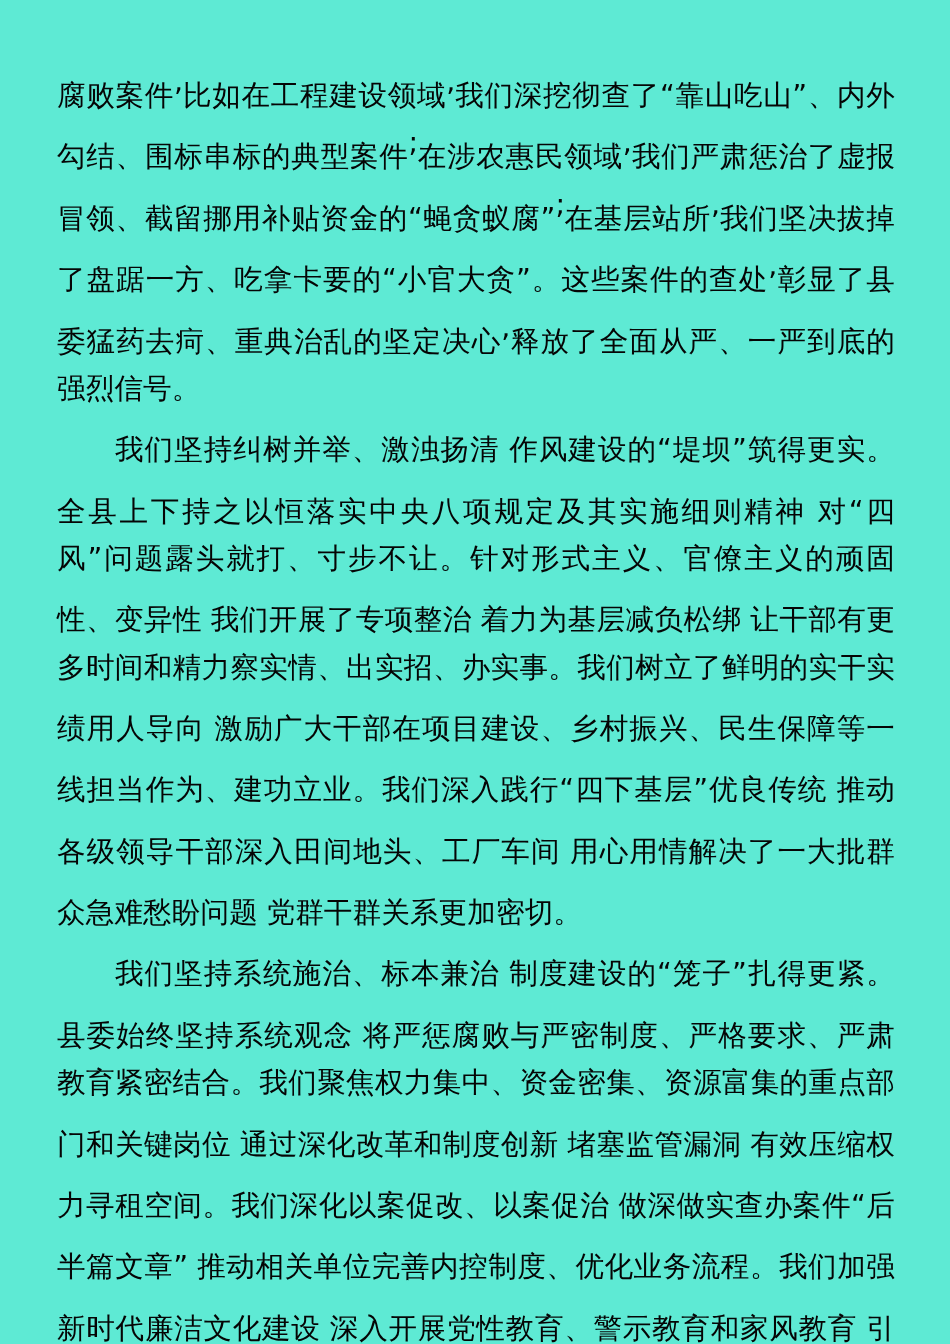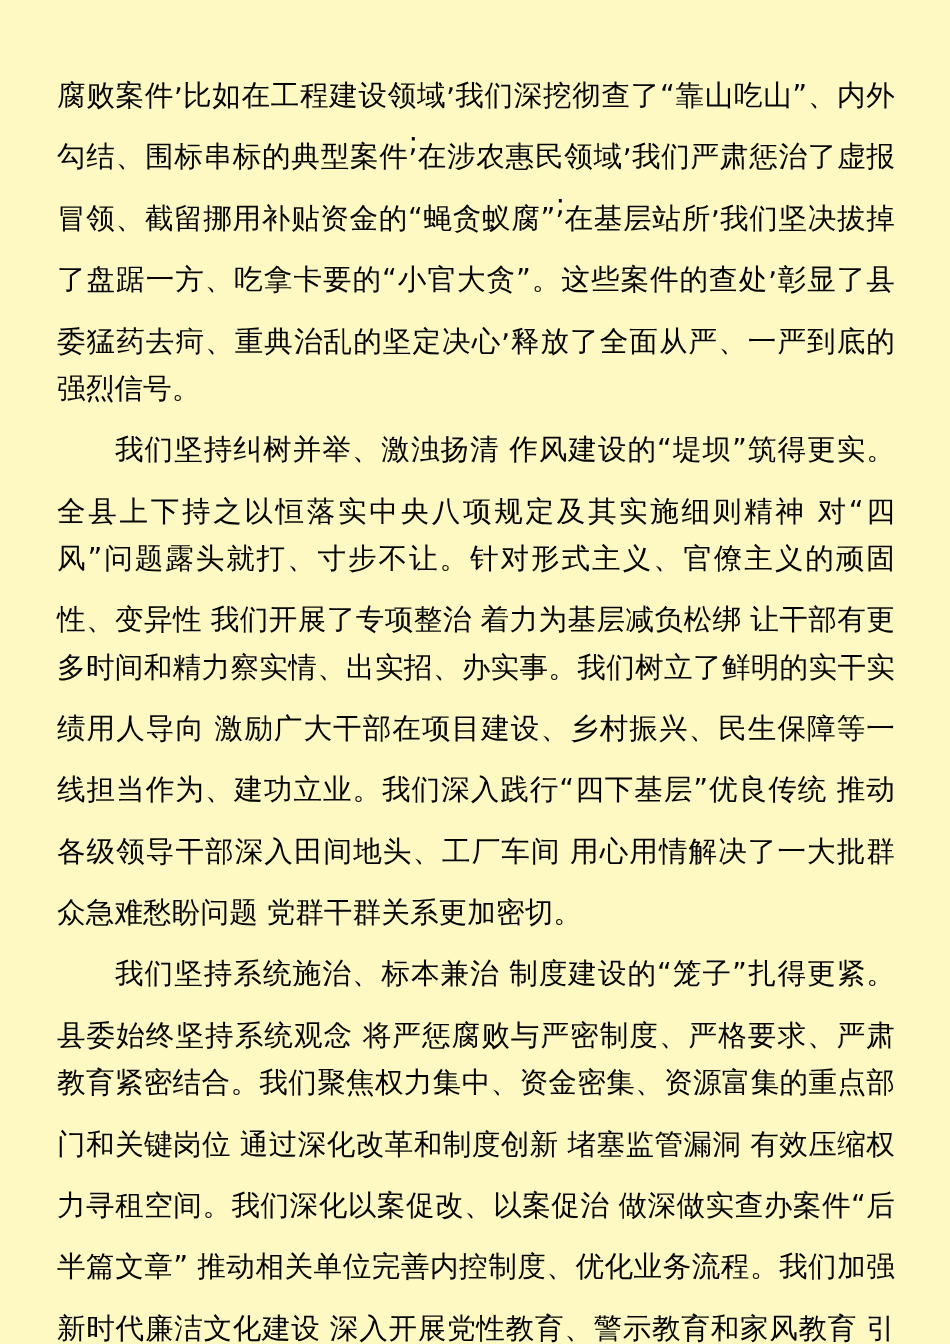--- a/index.html
+++ b/index.html
@@ -8,21 +8,21 @@
     padding: 0;
     background: #ffffff;
   }
   body {
     font-family: "DejaVu Sans", "Liberation Sans", sans-serif;
   }
   .page {
     position: relative;
     width: 950px;
     height: 1344px;
-    background: #fef9c3;
+    background: #5eead4;
     overflow: hidden;
     box-sizing: border-box;
   }
   .doc-body {
     position: absolute;
     left: 57px;
     top: 58px;
     width: 838px;
   }
   .para {

